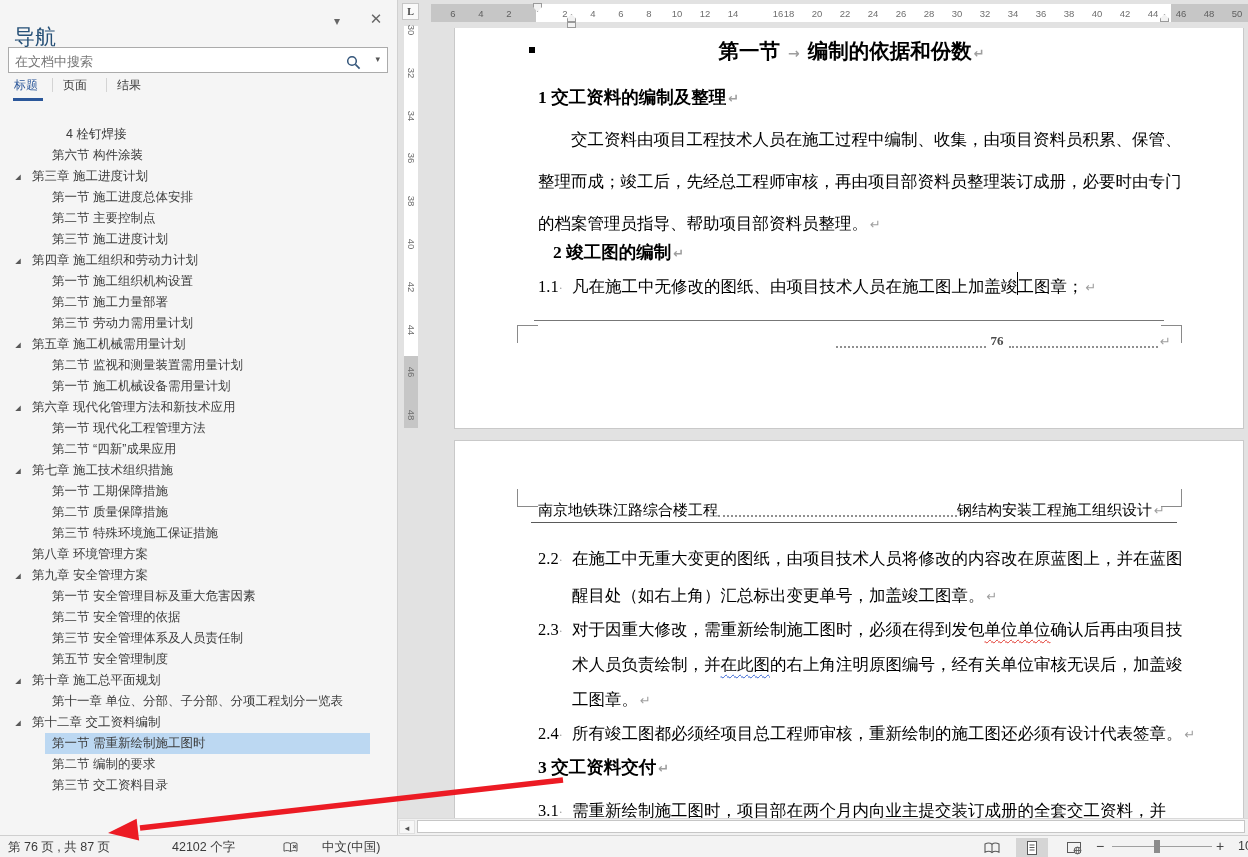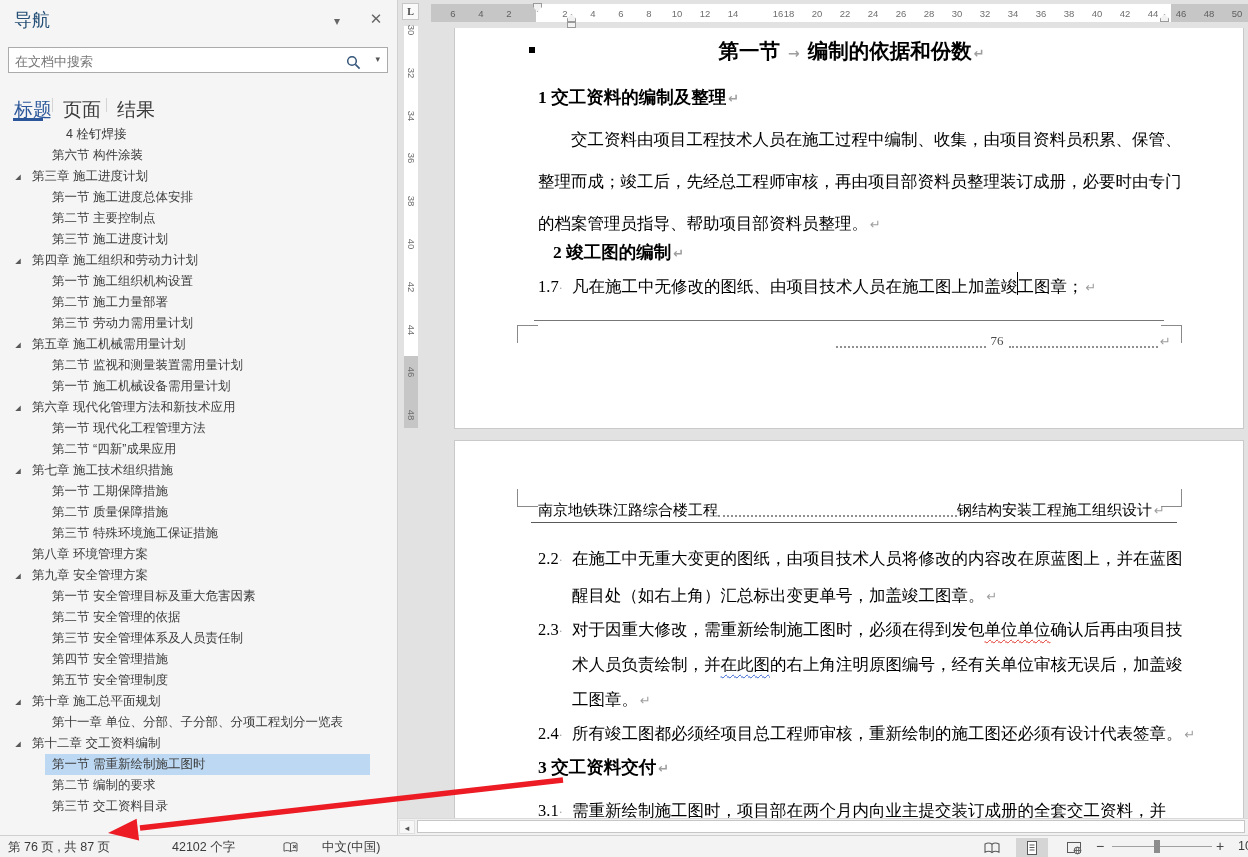--- a/index.html
+++ b/index.html
@@ -3,30 +3,30 @@
 <meta charset="utf-8">
 <style>
   html,body{margin:0;padding:0;}
   body{width:1248px;height:857px;overflow:hidden;position:relative;background:#fff;
        font-family:"Liberation Sans","DejaVu Sans",sans-serif;}
   .app{position:absolute;inset:0;}
 
   
   .nav{position:absolute;left:0;top:0;width:397px;bottom:21px;background:#F5F5F5;
        border-right:1px solid #D0D0D0;}
-  .nav-title{position:absolute;left:14px;top:8px;font-size:18px;color:#265077;}
+  .nav-title{position:absolute;left:14px;top:23px;font-size:21px;color:#265077;}
   .nav-collapse{position:absolute;left:328px;top:14px;font-size:12px;color:#666;width:18px;text-align:center;cursor:default;}
   .nav-close{position:absolute;left:366px;top:10px;font-size:15px;color:#666;width:20px;text-align:center;cursor:default;}
   .nav-search{position:absolute;left:8px;top:47px;width:380px;height:26px;background:#fff;
        border:1px solid #ABABAB;box-sizing:border-box;}
   .nav-search input{position:absolute;left:4px;top:1px;width:300px;height:22px;border:none;outline:none;
        font-size:13px;color:#595959;font-family:inherit;background:transparent;}
   .nav-search .mag{position:absolute;right:26px;top:5px;}
   .nav-search .scaret{position:absolute;right:7px;top:6px;font-size:9px;color:#555;}
-  .nav-tabs{position:absolute;left:0;top:94px;width:100%;height:30px;font-size:19px;color:#3B3B3B;}
+  .nav-tabs{position:absolute;left:0;top:74px;width:100%;height:30px;font-size:12px;color:#3B3B3B;}
   .nav-tab{position:absolute;top:3px;}
   .tab-title{left:14px;color:#2B579A;}
   .tab-pages{left:63px;}
   .tab-results{left:117px;}
   .tab-sep{position:absolute;top:4px;width:1px;height:14px;background:#D4D4D4;}
   .tab-underline{position:absolute;left:13px;top:24px;width:30px;height:3px;background:#2B579A;}
   .nav-list{position:absolute;left:0;top:124px;right:0;bottom:0;overflow:hidden;}
   .nav-item{position:relative;height:21px;line-height:21px;font-size:12.5px;color:#3B3B3B;
        white-space:nowrap;cursor:default;}
   .nav-item .tri{position:absolute;left:15px;top:0;font-size:8px;color:#595959;transform:scale(.9);}
@@ -67,21 +67,21 @@
   .tabmark{font-size:14px;margin:0 8px;font-family:"DejaVu Sans",sans-serif;}
   .dot{font-size:12px;}
   .numlab{display:inline-block;width:34px;}
   .bullet-sq{position:absolute;left:74px;top:19px;width:6px;height:6px;background:#000;}
   .p1-title{position:absolute;left:83px;top:8px;width:627px;text-align:center;
        font-weight:bold;font-size:20.5px;line-height:30px;white-space:nowrap;}
   .caret-bar{position:absolute;left:562px;top:244px;width:1.4px;height:23px;background:#000;}
   .foot-rule{position:absolute;left:79px;top:292px;width:630px;border-top:1px solid #777;}
   .pg-footer{position:absolute;left:381px;top:303px;width:335px;height:20px;display:flex;align-items:center;}
   .dotlead{flex:1;height:11px;border-bottom:2px dotted #909090;}
-  .pgnum{margin:0 5px;font-size:13px;color:#4A4A4A;}
+  .pgnum{margin:0 5px;font-size:13px;color:#4A4A4A;font-weight:bold;}
   .cropmark{position:absolute;width:20px;height:17px;}
   .cm-bl{left:62px;top:297px;border-top:1px solid #8A8A8A;border-left:1px solid #8A8A8A;}
   .cm-br{left:706px;top:297px;border-top:1px solid #8A8A8A;border-right:1px solid #8A8A8A;}
   .cm-tl{left:62px;top:48px;border-bottom:1px solid #8A8A8A;border-left:1px solid #8A8A8A;}
   .cm-tr{left:706px;top:48px;border-bottom:1px solid #8A8A8A;border-right:1px solid #8A8A8A;}
   .hdr-row{position:absolute;left:83px;top:58px;width:627px;height:22px;display:flex;align-items:center;
        font-size:15px;white-space:nowrap;}
   .hdr-underline{position:absolute;left:76px;top:81px;width:646px;border-top:1px solid #5A5A5A;}
   .wavy-red{text-decoration:underline wavy #E0352B 1px;text-underline-offset:4px;}
   .wavy-blue{text-decoration:underline wavy #2F5FD0 1px;text-underline-offset:4px;}
@@ -237,24 +237,20 @@
     <span class="tri"></span>
     <span class="lbl">第一节 安全管理目标及重大危害因素</span>
   </div>
         <div class="nav-item lvl2">
     <span class="tri"></span>
     <span class="lbl">第二节 安全管理的依据</span>
   </div>
         <div class="nav-item lvl2">
     <span class="tri"></span>
     <span class="lbl">第三节 安全管理体系及人员责任制</span>
-  </div>
-        <div class="nav-item lvl2">
-    <span class="tri"></span>
-    <span class="lbl">第四节 安全管理措施</span>
   </div>
         <div class="nav-item lvl2">
     <span class="tri"></span>
     <span class="lbl">第五节 安全管理制度</span>
   </div>
         <div class="nav-item lvl1">
     <span class="tri">◢</span>
     <span class="lbl">第十章 施工总平面规划</span>
   </div>
         <div class="nav-item lvl2">
@@ -352,21 +348,21 @@
       <div class="ln" style="left:83px;top:184px">
         <span>的档案管理员指导、帮助项目部资料员整理。</span><span class="fmt pmark">↵</span>
       </div>
       <div class="ln" style="left:83px;top:142px">整理而成；竣工后，先经总工程师审核，再由项目部资料员整理装订成册，必要时由专门</div>
 
       <div class="ln h" style="left:98px;top:212px">
         <span>2 竣工图的编制</span><span class="fmt pmark">↵</span>
       </div>
 
       <div class="ln" style="left:83px;top:247px">
-        <span class="numlab"><span>1.7</span><span class="fmt dot">·</span></span><span>凡在施工中无修改的图纸、由项目技术人员在施工图上加盖竣工图章；</span><span class="fmt pmark">↵</span>
+        <span class="numlab"><span>1.1</span><span class="fmt dot">·</span></span><span>凡在施工中无修改的图纸、由项目技术人员在施工图上加盖竣工图章；</span><span class="fmt pmark">↵</span>
       </div>
       <div class="caret-bar"></div>
 
       <div class="foot-rule"></div>
       <div class="pg-footer">
         <span class="dotlead"></span>
         <span class="pgnum">76</span>
         <span class="dotlead"></span>
         <span class="fmt pmark">↵</span>
       </div>

